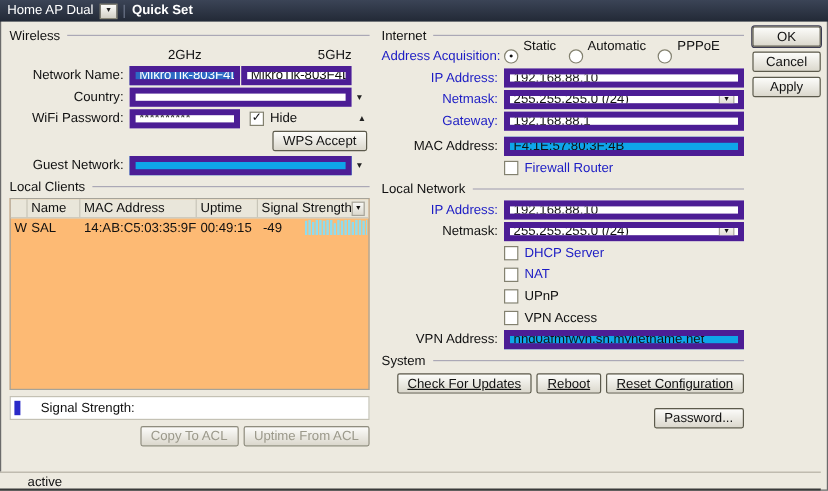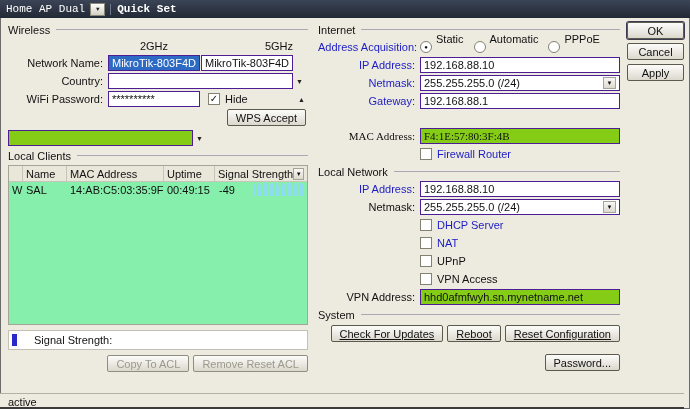--- a/index.html
+++ b/index.html
@@ -6,61 +6,61 @@
   html,body { margin:0; padding:0; }
   body {
     width:690px; height:409px; position:relative; overflow:hidden;
     background:#edeae0; color:#111;
     font-family:"Liberation Sans", sans-serif; font-size:11px;
     box-shadow: inset 0 0 0 1px #6b6b6b;
   }
   
   .titlebar { position:absolute; top:0; left:0; right:0; height:18px;
     background:linear-gradient(#3b4456,#222936); color:#fff;
-    display:flex; align-items:center; padding:0 6px;font-family:Liberation Mono, monospace; }
+    display:flex; align-items:center; padding:0 6px; }
   .tb-title { font-weight:bold; }
   .tb-btn { width:15px; height:13px; margin:0 5px 0 5px; border:1px solid #8a8878;
     background:linear-gradient(#fdfdfb,#d2cfc4); color:#222; font-size:6px;
     display:inline-flex; align-items:center; justify-content:center; }
   .tb-sep { width:1px; height:11px; background:#6d7689; margin-right:6px; }
   
   .left  { position:absolute; left:8px;   top:21px; width:300px; }
   .right { position:absolute; left:318px; top:21px; width:302px; }
   .dlg   { position:absolute; left:627px; top:22px; width:57px; display:flex; flex-direction:column; gap:4px; }
   
   .section { display:flex; align-items:center; gap:6px; height:13px; margin:2px 0 3px; }
   .section-line { flex:1; height:1px; background:#aba8b6; }
   .row { display:flex; align-items:center; height:16px; margin-bottom:2px; }
   .label { width:100px; text-align:right; padding-right:5px; flex:none; white-space:nowrap; }
   .right .label { width:102px; }
   .blue { color:#1c1cc4; }
-  .field { height:16px; background:#fff; border:1px solid #4c1d95;
+  .field { height:16px; background:#fff; border:5px solid #4c1d95;
     display:flex; align-items:center; padding:0 3px; overflow:hidden; white-space:nowrap; }
-  .field.disabled { background:#84cc16; }
+  .field.disabled { background:#0ea5e9; }
   .field.sel { background:#2d6ac4; color:#fff; }
   .grow { flex:1; }
   .w92 { width:92px; flex:none; }
   .w185 { width:185px; flex:none; }
   .gap1 { margin-right:1px; }
   .arrow { flex:none; width:13px; text-align:center; font-size:7px; color:#222; }
   .combo-btn { margin-left:auto; width:13px; height:12px; flex:none; border:1px solid #a6a399;
     background:linear-gradient(#f8f8f6,#dcd9ce); display:flex; align-items:center; justify-content:center; font-size:6px; }
   .checkbox { width:12px; height:12px; border:1px solid #83816f; background:#fff; flex:none;
     display:inline-flex; align-items:center; justify-content:center; font-size:10px; line-height:1; }
   .cb-label { margin-left:5px; }
   .radio { width:12px; height:12px; border:1px solid #83816f; border-radius:50%; background:#fff; flex:none;
     display:inline-flex; align-items:center; justify-content:center; }
   .radio .dot { font-size:6px; line-height:1; }
   .radio-label { margin:0 10px 16px 4px; }
   .btn { height:17px; border:1px solid #5c5a4c; border-radius:2px; font:inherit; color:#111;
     background:linear-gradient(#fcfcfa,#dbd8cd); display:inline-flex; align-items:center; justify-content:center; padding:0 8px; }
   .btn.disabled { color:#9b998b; border-color:#8f8d7f; }
   .btn.default { box-shadow:0 0 0 1px #3d3c52; }
   
-  .table { border:1px solid #a6a399; background:#86efac; height:160px; margin-top:1px; }
+  .table { border:1px solid #a6a399; background:#fdba74; height:160px; margin-top:1px; }
   .thead { display:flex; height:16px; background:#e9e6da; border-bottom:1px solid #c8c5b8; align-items:stretch; }
   .th { display:flex; align-items:center; padding:0 3px; border-right:1px solid #c8c5b8; overflow:hidden; white-space:nowrap; }
   .th:last-child { border-right:none; }
   .c-flag { width:14px; flex:none; padding:0 2px; }
   .c-name { width:44px; flex:none; }
   .c-mac { width:97px; flex:none; }
   .c-uptime { width:51px; flex:none; }
   .c-signal { flex:1; }
   .th-dd { margin-left:auto; width:13px; height:12px; align-self:center; border:1px solid #a6a399;
     background:linear-gradient(#f8f8f6,#dcd9ce); display:flex; align-items:center; justify-content:center; font-size:6px; }
@@ -73,24 +73,24 @@
   .legend { margin-top:5px; height:20px; background:#fff; border:1px solid #c4c1b4;
     display:flex; align-items:center; gap:17px; padding:0 3px; }
   .swatch { width:5px; height:12px; background:#2a2ac8; flex:none; }
   .acl { display:flex; justify-content:flex-end; gap:4px; margin-top:5px; }
   .wps-row { display:flex; justify-content:flex-end; margin:1px 2px 4px 0; }
   .sys-btns { display:flex; justify-content:flex-end; gap:4px; margin:4px 0 6px;text-decoration:underline; }
   .pwd-row { display:flex; justify-content:flex-end; margin-top:12px; }
   .bands { display:flex; align-items:center; height:14px; margin-bottom:2px; }
   .band1 { width:92px; text-align:center; flex:none; }
   .band2 { width:93px; text-align:right; flex:none; }
-  .mt3 { margin-top:3px; } .mt5 { margin-top:19px;font-family:Liberation Serif, serif; }
+  .mt3 { margin-top:3px; } .mt5 { margin-top:5px; }
   
   .statusbar { position:absolute; left:0; right:6px; bottom:0; height:16px;
-    border-top:1px solid #b3b0a4; background:#edeae0; display:flex; align-items:center; padding:0 8px;
+    border-top:1px solid #b3b0a4; background:#edeae0; display:flex; align-items:center; padding:0 23px;
     box-shadow: inset 0 -2px 0 #3a3a3a; }
 </style>
 </head>
 <body>
 
 <div class="titlebar">
   <span>Home AP Dual</span>
   <span class="tb-btn">
       <span>▼</span>
     </span>
@@ -129,20 +129,21 @@
     <span class="cb-label">Hide</span>
     <span class="arrow" style="margin-left:auto;">▲</span>
   </div>
 
   <div class="wps-row">
     <button class="btn">WPS Accept</button>
   </div>
 
 
   <div class="row">
+    <span class="label">Guest Network:</span>
     <span class="field disabled w185"></span>
     <span class="arrow">▼</span>
   </div>
 
   <div class="section mt3">
     <span>Local Clients</span>
     <span class="section-line"></span>
   </div>
 
   <div class="table">
@@ -193,21 +194,21 @@
     </div>
   </div>
 
   <div class="legend">
     <span class="swatch"></span>
     <span>Signal Strength:</span>
   </div>
 
   <div class="acl">
     <button class="btn disabled">Copy To ACL</button>
-    <button class="btn disabled">Remove Reset ACL</button>
+    <button class="btn disabled">Uptime From ACL</button>
   </div>
 </div>
 
 <div class="right">
   <div class="section">
     <span>Internet</span>
     <span class="section-line"></span>
   </div>
 
   <div class="row">

